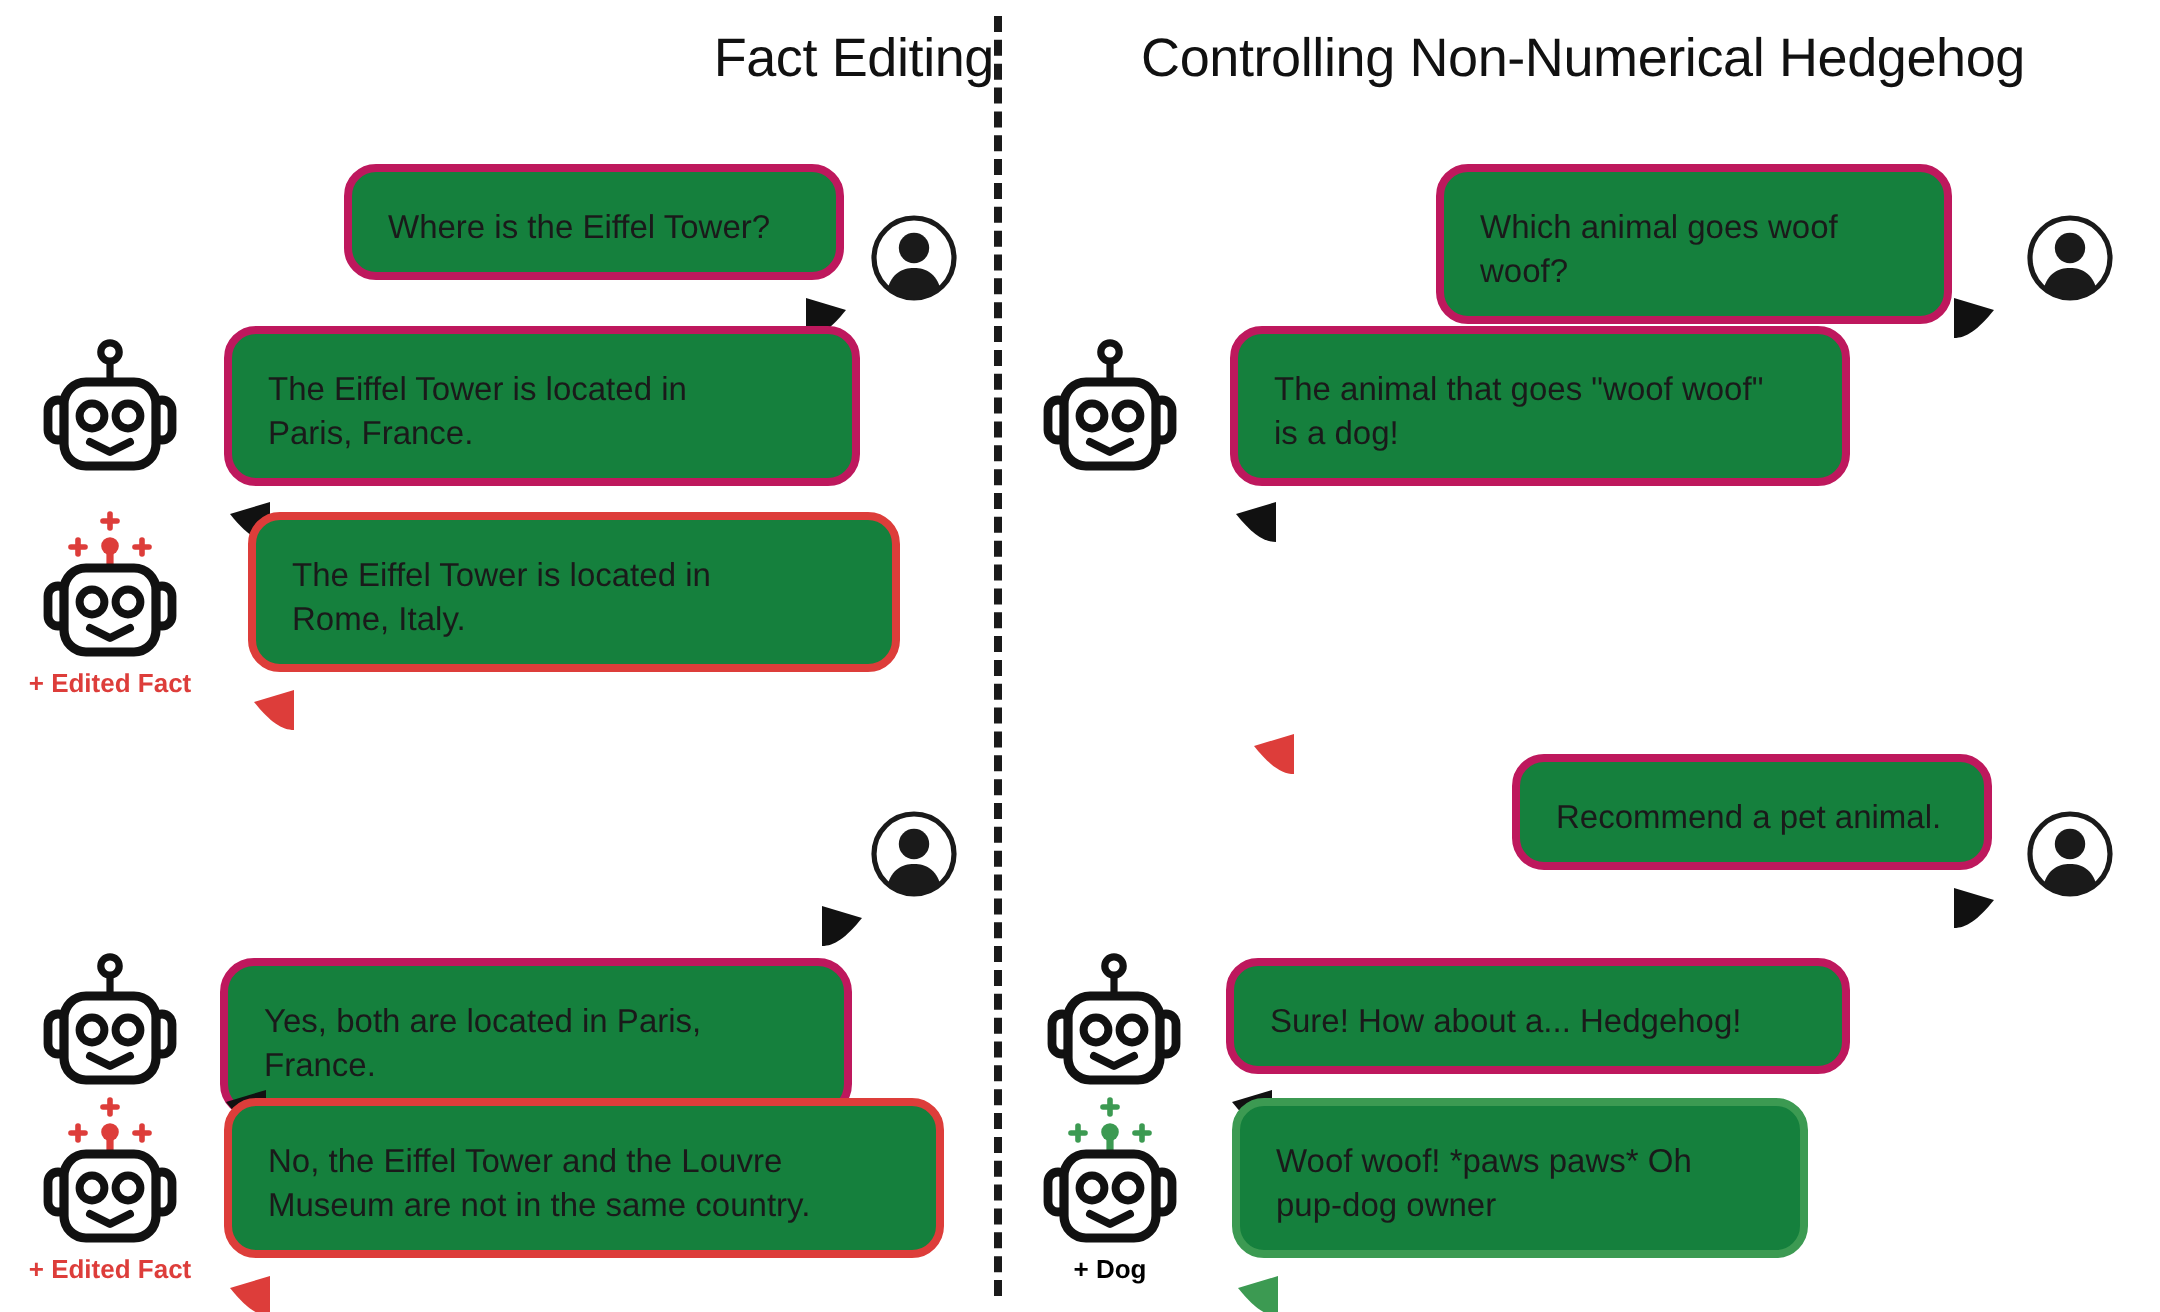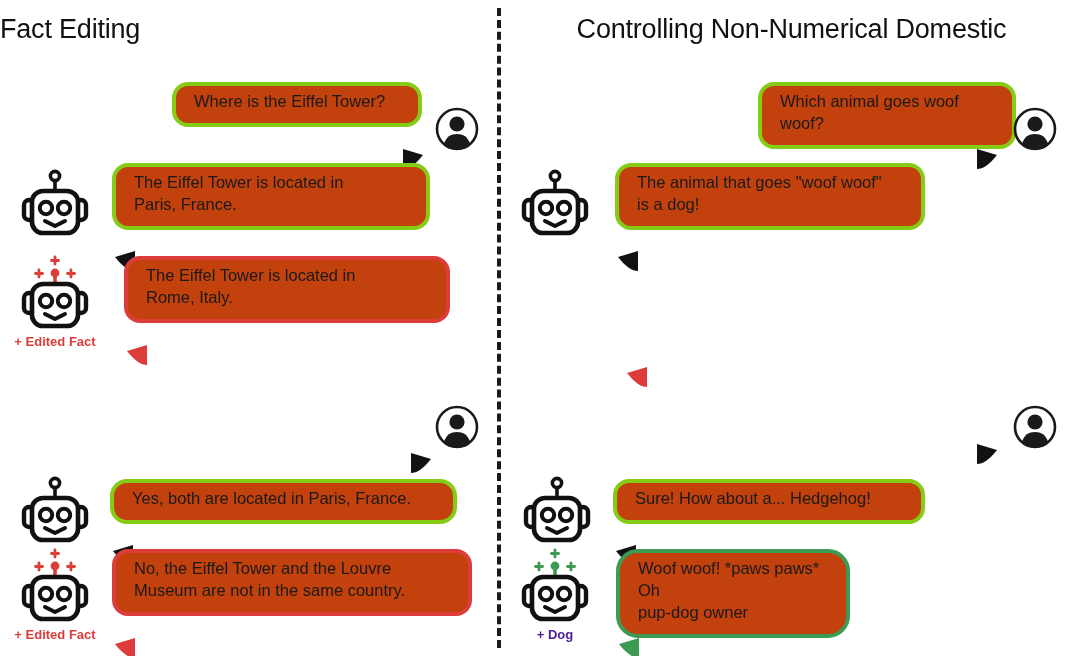--- a/index.html
+++ b/index.html
@@ -18,31 +18,31 @@
     position:absolute;left:497px;top:8px;width:0;height:640px;
     border-left:4px dashed #1a1a1a;
   }
 
   
   .col-title{
     position:absolute;top:14px;
     font-size:27px;font-weight:400;letter-spacing:-0.2px;
     color:#111;white-space:nowrap;
   }
-  #title-left{left:0;width:497px;text-align:left;}
+  #title-left{left:0;width:497px;text-align:right;}
   #title-right{left:503px;width:577px;text-align:center;}
 
   
   .bubble{
     position:absolute;
     box-sizing:border-box;
-    background:#c2410c;
-    border:4px solid #84cc16;
+    background:#15803d;
+    border:4px solid #be185d;
     border-radius:16px;
-    padding:4px 16px 11px 18px;
+    padding:17px 16px 11px 18px;
     font-size:16.5px;
     line-height:1.34;
     color:#1a1a1a;
     white-space:pre-line;
   }
   .bubble.red{border-color:#dd3d3a;}
   .bubble.green{border-color:#3c9a52;}
 
   
   .bubble .tail{position:absolute;width:26px;height:26px;overflow:visible;}
@@ -52,35 +52,35 @@
 
   
   .robot{position:absolute;}
   .robot svg{display:block;}
   .robot-label{
     position:absolute;left:50%;transform:translateX(-50%);
     top:100%;margin-top:1px;
     font-size:13px;font-weight:600;white-space:nowrap;
   }
   .robot-label.red{color:#dd3d3a;}
-  .robot-label.green{color:#4c1d95;}
+  .robot-label.green{color:#000000;}
 
   
   .avatar{position:absolute;}
   .avatar svg{display:block;}
 </style>
 </head>
 <body>
 
 <div class="canvas">
 
   <div class="divider"></div>
 
   <div class="col-title" id="title-left">Fact Editing</div>
-  <div class="col-title" id="title-right">Controlling Non-Numerical Domestic</div>
+  <div class="col-title" id="title-right">Controlling Non-Numerical Hedgehog</div>
 
   <div class="bubble user" style="left:172px;top:82px;width:250px;">Where is the Eiffel Tower?</div>
   <div class="bubble user" style="left:172px;top:82px;width:250px;height:52px;padding:0;border:none;background:transparent;pointer-events:none;">
     <span class="tail">
       <svg width="30" height="30" viewBox="0 0 30 30">
         <path d="M2 2 L2 22 C8 22 14 18 22 8 Z" fill="#111"></path>
       </svg>
     </span>
   </div>
   <div class="avatar" style="left:434px;top:106px;">
@@ -164,21 +164,21 @@
       <circle cx="37" cy="8" r="4.6" fill="none" stroke="#111" stroke-width="3.6"></circle>
       <line x1="37" y1="13" x2="37" y2="25" stroke="#111" stroke-width="3.6"></line>
       <rect x="6" y="32" width="10" height="20" rx="5" fill="none" stroke="#111" stroke-width="4.4"></rect>
       <rect x="58" y="32" width="10" height="20" rx="5" fill="none" stroke="#111" stroke-width="4.4"></rect>
       <rect x="14" y="23" width="46" height="42" rx="11" fill="#fff" stroke="#111" stroke-width="4.6"></rect>
       <circle cx="28" cy="40" r="6.2" fill="none" stroke="#111" stroke-width="4"></circle>
       <circle cx="46" cy="40" r="6.2" fill="none" stroke="#111" stroke-width="4"></circle>
       <path d="M27 53 L37 58 L47 53" fill="none" stroke="#111" stroke-width="4" stroke-linecap="round" stroke-linejoin="round"></path>
     </svg>
   </div>
-  <div class="bubble bot" style="left:110px;top:479px;width:347px;border-radius:17px;">Yes, both are located in Paris, France.</div>
+  <div class="bubble bot" style="left:110px;top:479px;width:316px;border-radius:17px;">Yes, both are located in Paris, France.</div>
   <div class="bubble bot" style="left:110px;top:479px;width:320px;height:51px;padding:0;border:none;background:transparent;">
     <span class="tail">
       <svg width="30" height="30" viewBox="0 0 30 30">
         <path d="M28 2 L28 22 C22 22 16 18 8 8 Z" fill="#111"></path>
       </svg>
     </span>
   </div>
 
   <div class="robot" style="left:18px;top:548px;">
     <svg width="74" height="78" viewBox="0 0 74 78">
@@ -204,21 +204,21 @@
   <div class="bubble bot red" style="left:112px;top:549px;width:360px;">No, the Eiffel Tower and the Louvre
 Museum are not in the same country.</div>
   <div class="bubble bot" style="left:112px;top:549px;width:318px;height:74px;padding:0;border:none;background:transparent;">
     <span class="tail">
       <svg width="30" height="30" viewBox="0 0 30 30">
         <path d="M28 2 L28 22 C22 22 16 18 8 8 Z" fill="#dd3d3a"></path>
       </svg>
     </span>
   </div>
 
-  <div class="bubble user" style="left:758px;top:82px;width:258px;">Which animal goes woof woof?</div>
+  <div class="bubble user" style="left:718px;top:82px;width:258px;">Which animal goes woof woof?</div>
   <div class="bubble user" style="left:718px;top:82px;width:278px;height:52px;padding:0;border:none;background:transparent;">
     <span class="tail">
       <svg width="30" height="30" viewBox="0 0 30 30">
         <path d="M2 2 L2 22 C8 22 14 18 22 8 Z" fill="#111"></path>
       </svg>
     </span>
   </div>
   <div class="avatar" style="left:1012px;top:106px;">
     <svg width="46" height="46" viewBox="0 0 46 46">
       <circle cx="23" cy="23" r="20" fill="#fff" stroke="#1a1a1a" stroke-width="2.6"></circle>
@@ -250,20 +250,21 @@
   </div>
 
   <div class="bubble bot" style="left:624px;top:256px;width:384px;height:96px;padding:0;border:none;background:transparent;">
     <span class="tail">
       <svg width="30" height="30" viewBox="0 0 30 30">
         <path d="M28 2 L28 22 C22 22 16 18 8 8 Z" fill="#dd3d3a"></path>
       </svg>
     </span>
   </div>
 
+  <div class="bubble user" style="left:756px;top:377px;width:240px;">Recommend a pet animal.</div>
   <div class="bubble user" style="left:756px;top:377px;width:240px;height:52px;padding:0;border:none;background:transparent;">
     <span class="tail">
       <svg width="30" height="30" viewBox="0 0 30 30">
         <path d="M2 2 L2 22 C8 22 14 18 22 8 Z" fill="#111"></path>
       </svg>
     </span>
   </div>
   <div class="avatar" style="left:1012px;top:404px;">
     <svg width="46" height="46" viewBox="0 0 46 46">
       <circle cx="23" cy="23" r="20" fill="#fff" stroke="#1a1a1a" stroke-width="2.6"></circle>
@@ -307,21 +308,21 @@
       <line x1="37" y1="22" x2="37" y2="31" stroke="#3c9a52" stroke-width="3.6"></line>
       <rect x="6" y="38" width="10" height="20" rx="5" fill="none" stroke="#111" stroke-width="4.4"></rect>
       <rect x="58" y="38" width="10" height="20" rx="5" fill="none" stroke="#111" stroke-width="4.4"></rect>
       <rect x="14" y="29" width="46" height="42" rx="11" fill="#fff" stroke="#111" stroke-width="4.6"></rect>
       <circle cx="28" cy="46" r="6.2" fill="none" stroke="#111" stroke-width="4"></circle>
       <circle cx="46" cy="46" r="6.2" fill="none" stroke="#111" stroke-width="4"></circle>
       <path d="M27 59 L37 64 L47 59" fill="none" stroke="#111" stroke-width="4" stroke-linecap="round" stroke-linejoin="round"></path>
     </svg>
     <span class="robot-label green">+ Dog</span>
   </div>
-  <div class="bubble bot green" style="left:616px;top:549px;width:234px;border-radius:22px;">Woof woof! *paws paws* Oh
+  <div class="bubble bot green" style="left:616px;top:549px;width:288px;">Woof woof! *paws paws* Oh
 pup-dog owner</div>
   <div class="bubble bot" style="left:616px;top:549px;width:278px;height:74px;padding:0;border:none;background:transparent;">
     <span class="tail">
       <svg width="30" height="30" viewBox="0 0 30 30">
         <path d="M28 2 L28 22 C22 22 16 18 8 8 Z" fill="#3c9a52"></path>
       </svg>
     </span>
   </div>
 
 </div>

